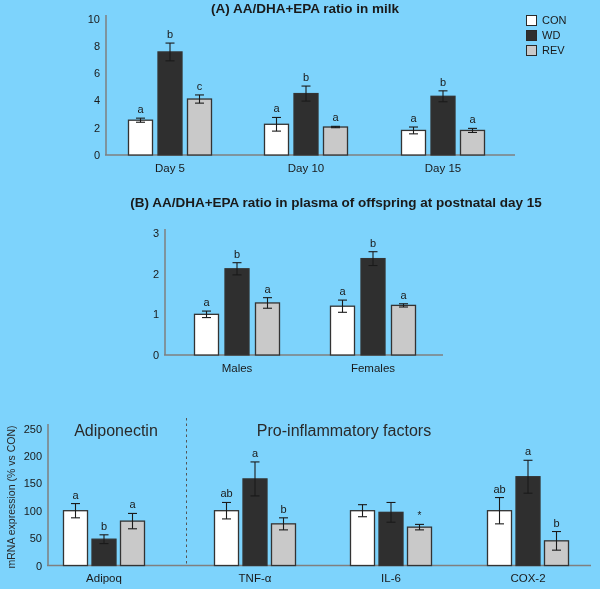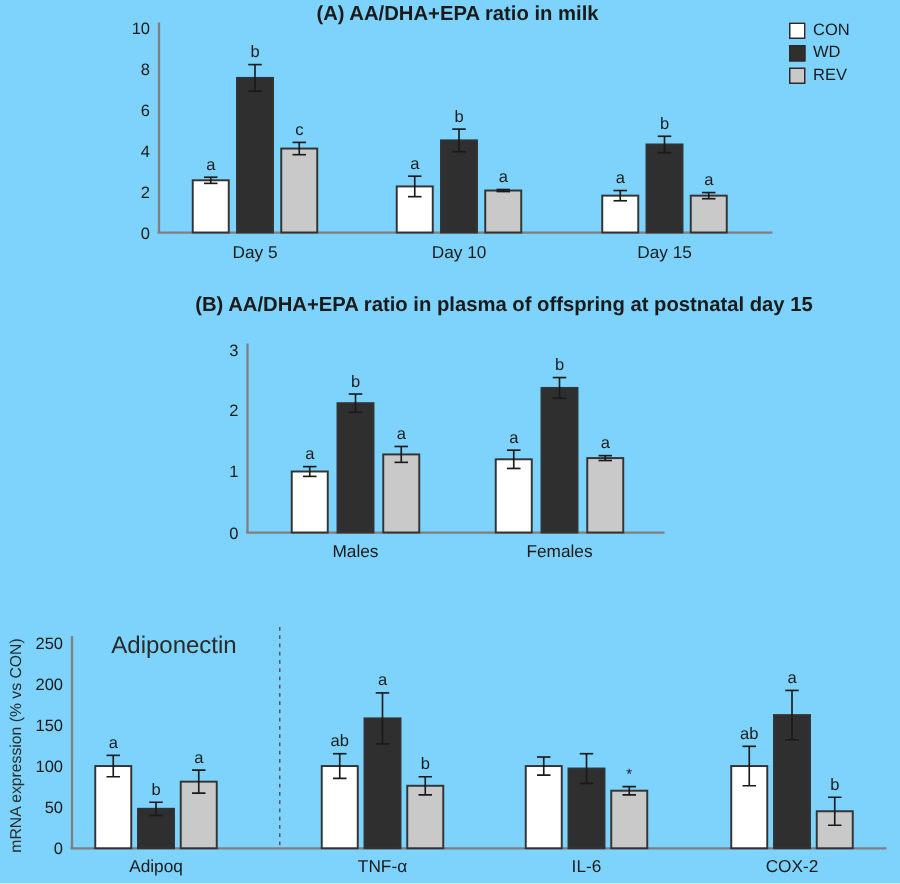--- a/index.html
+++ b/index.html
@@ -23,20 +23,21 @@
   svg{position:absolute;left:0;top:0;}
 </style>
 </head>
 <body>
 
 <div class="fig">
   <div class="title tA">(A) AA/DHA+EPA ratio in milk</div>
   <div class="title tB">(B) AA/DHA+EPA ratio in plasma of offspring at postnatal day 15</div>
   <div class="ylabelC">mRNA expression (% vs CON)</div>
   <div class="sec secA">Adiponectin</div>
+  <div class="sec secB">Pro-inflammatory  factors</div>
 
   <div class="legend">
     <div class="lrow">
       <span class="sw" style="background: rgb(255, 255, 255);"></span>
       <span>CON</span>
     </div>
     <div class="lrow">
       <span class="sw" style="background: rgb(47, 47, 47);"></span>
       <span>WD</span>
     </div>

